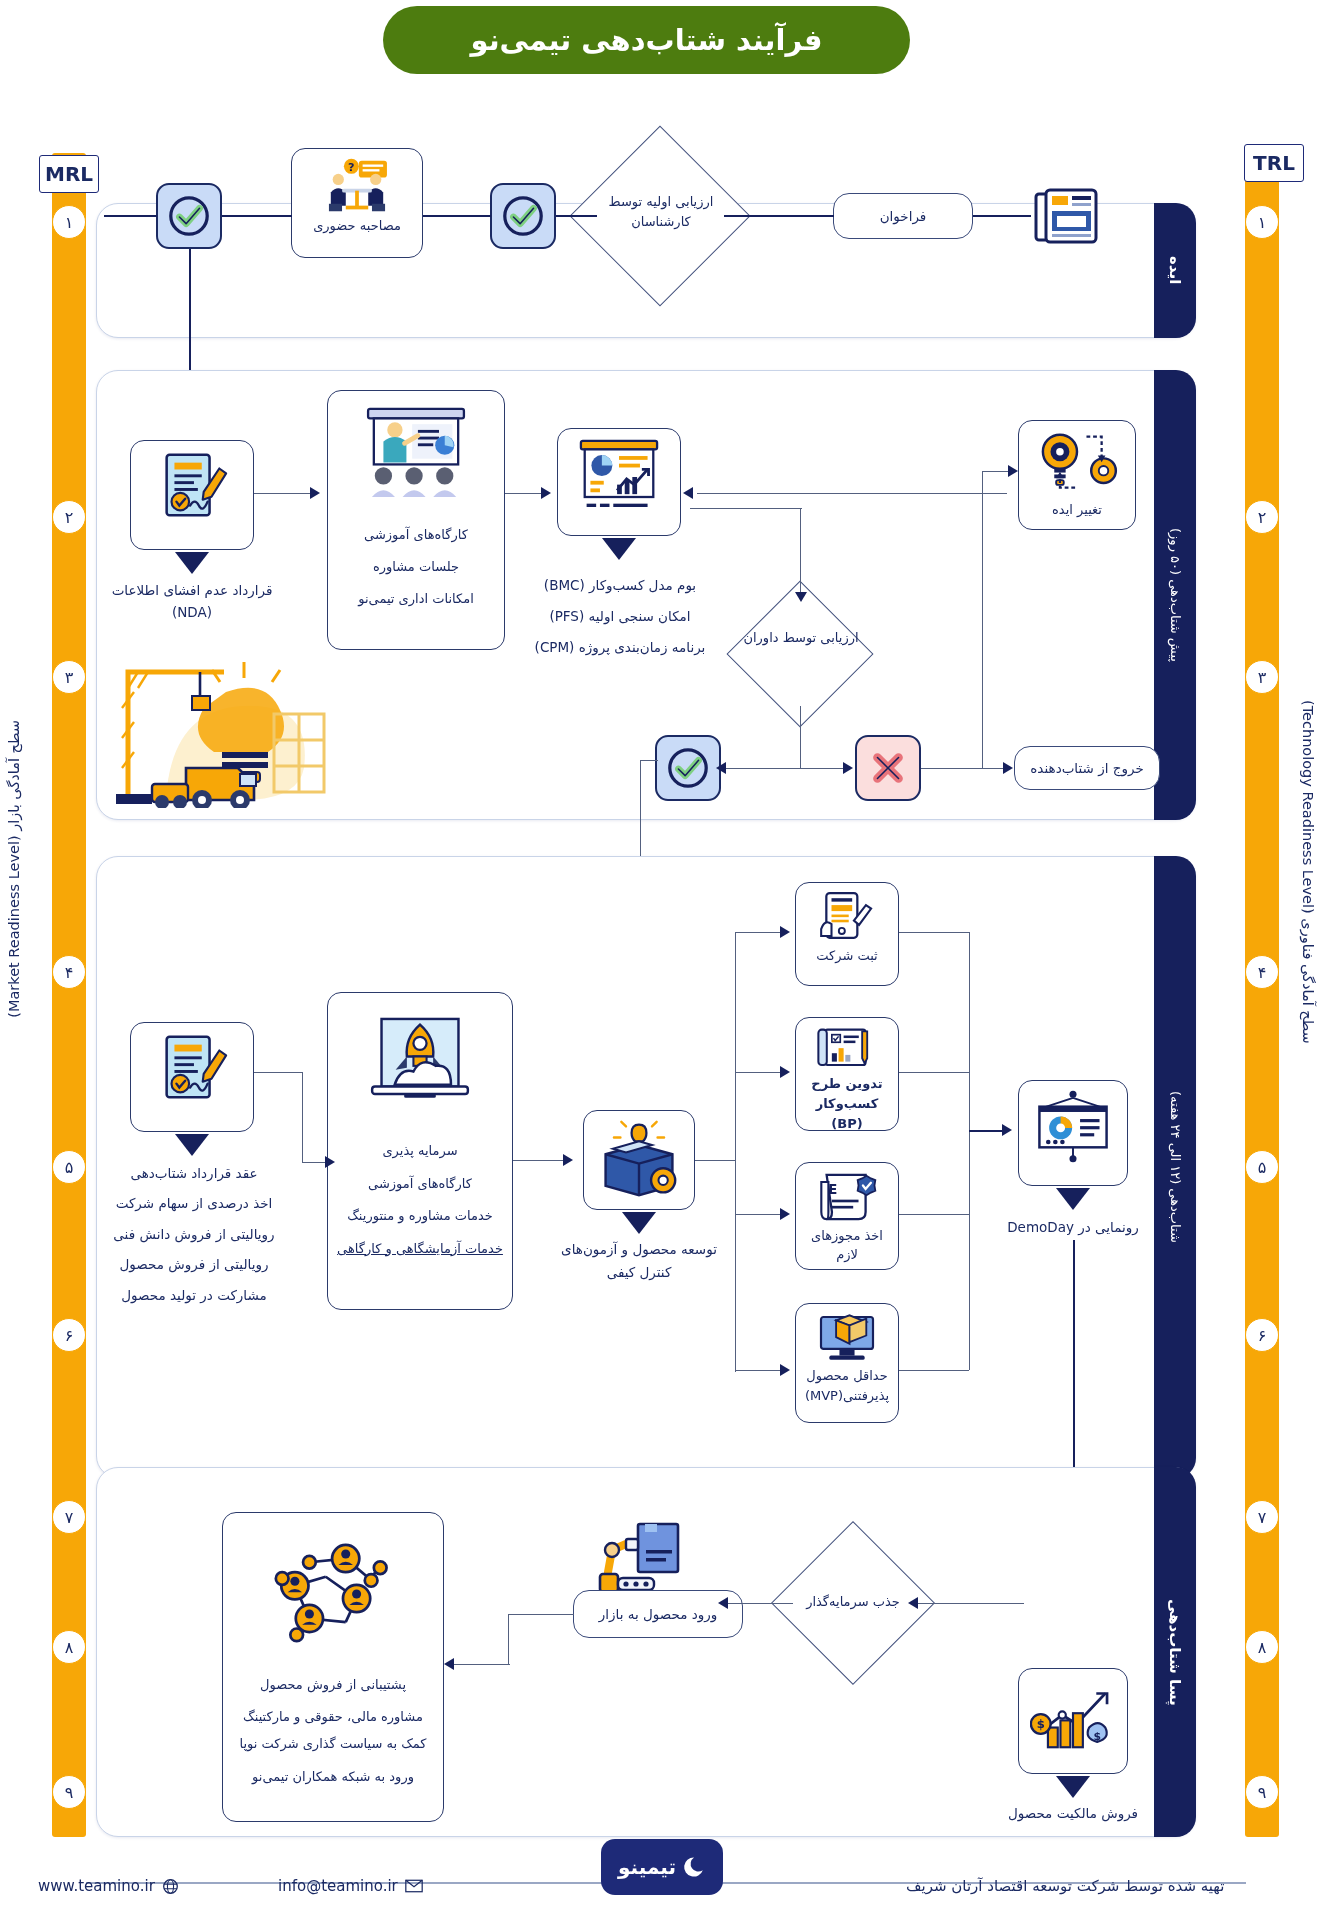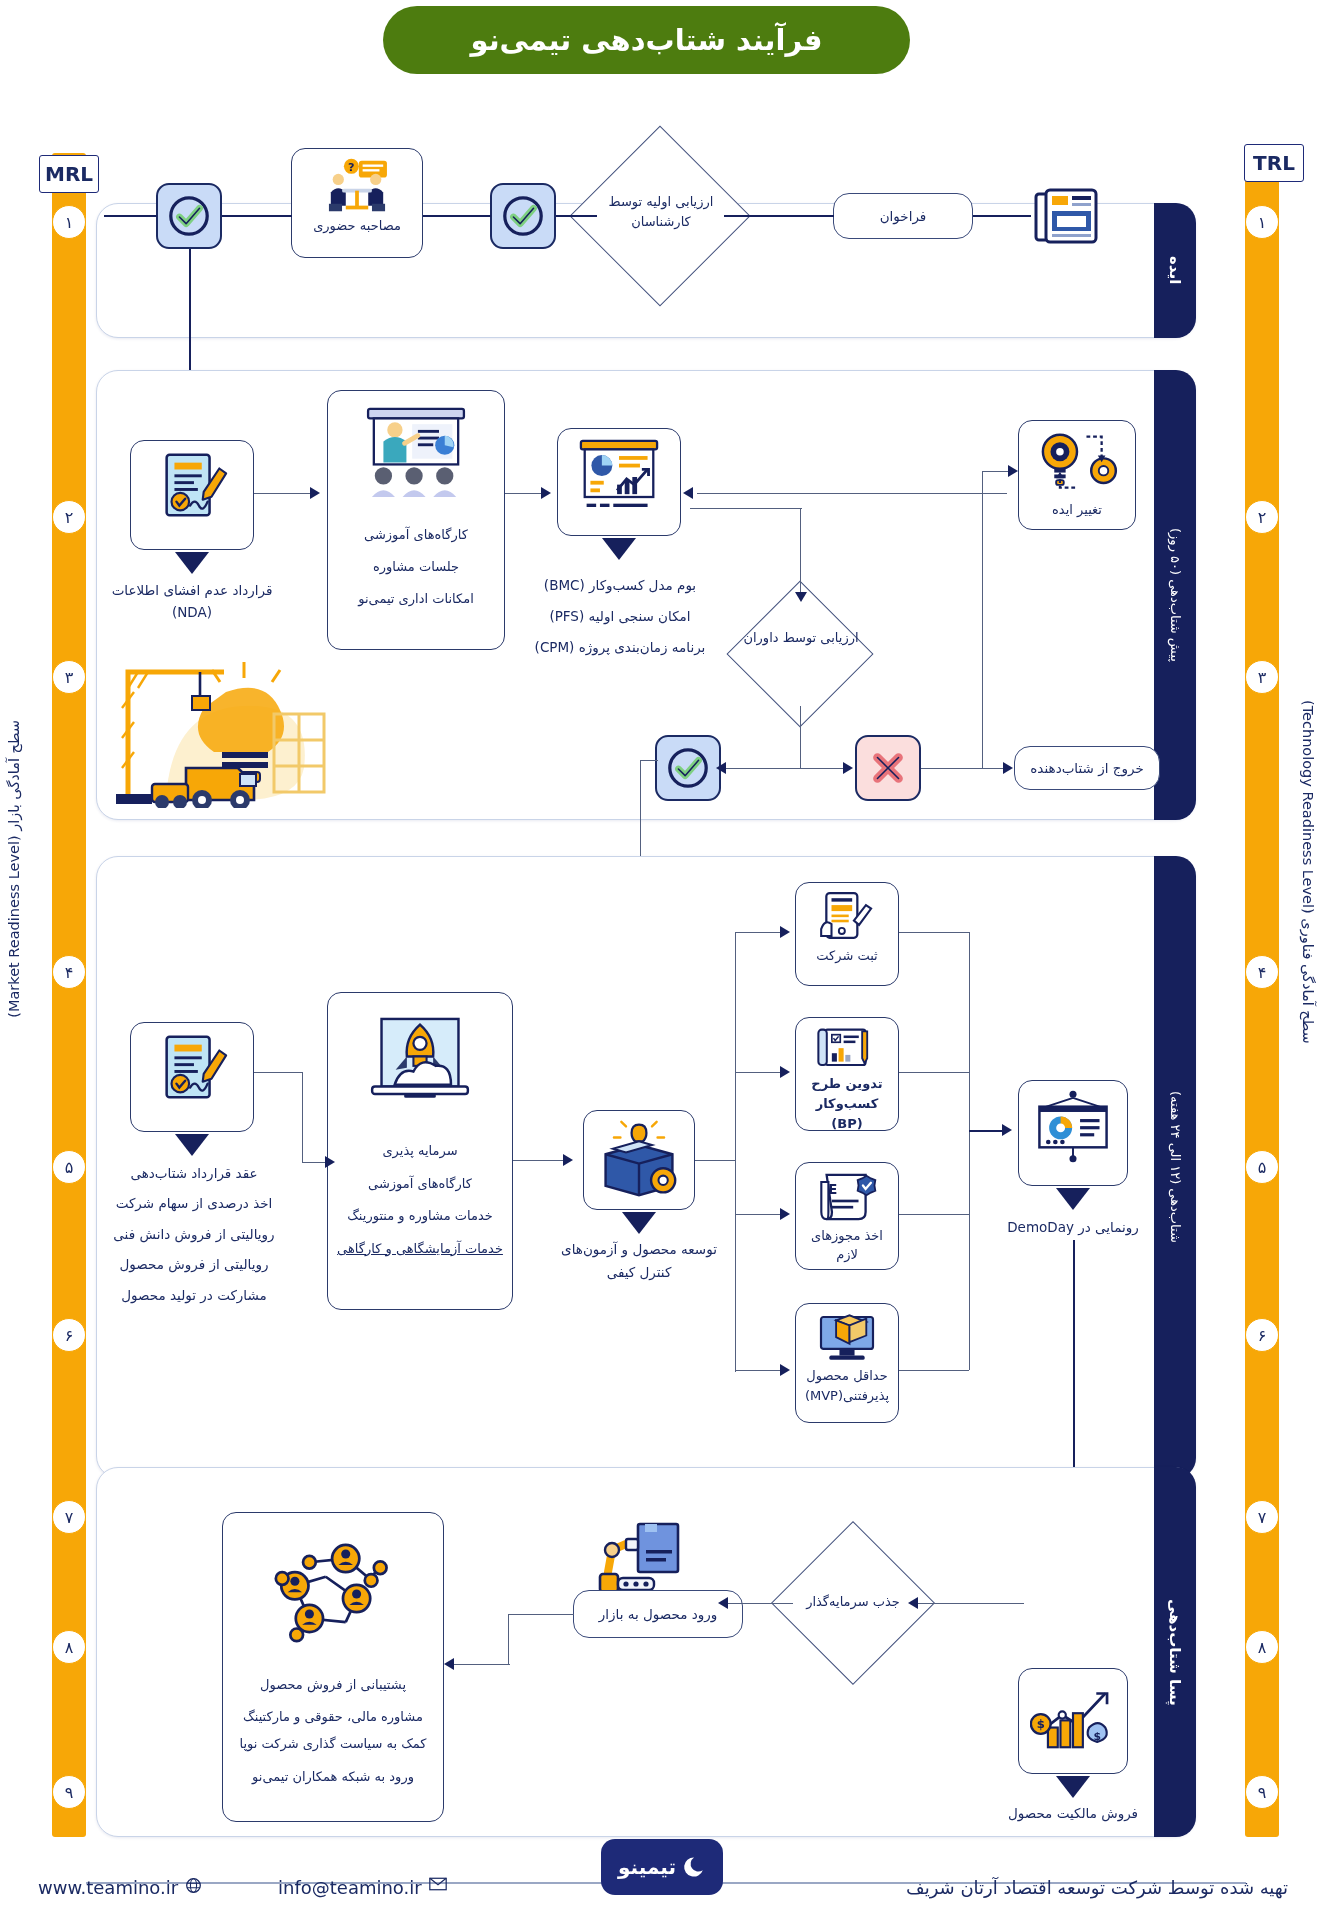--- a/index.html
+++ b/index.html
@@ -102,22 +102,22 @@
     border-left:17px solid transparent; border-right:17px solid transparent;
     border-top:22px solid #16205c; }
   
   #footer-line{ position:absolute; left:86px; top:1882px; width:1160px; height:1.5px; background:#9aa7c4; }
   #logo-pill{
     position:absolute; left:601px; top:1839px; width:122px; height:56px;
     background:#1e2a78; border-radius:14px; display:flex; align-items:center;
     justify-content:center; gap:6px;
   }
   #logo-pill .lg{ color:#fff; font-size:20px; font-weight:bold; }
-  .footer-item{ position:absolute; font-size:18px; color:#1b2a63;
-    display:flex; align-items:flex-start; gap:7px; }
+  .footer-item{ position:absolute; font-size:15px; color:#1b2a63;
+    display:flex; align-items:center; gap:7px; }
   svg{ display:block; }
 </style>
 </head>
 <body>
 
 <div id="title-bar">
   <span class="t">فرآیند شتاب‌دهی تیمی‌نو</span>
 </div>
 
 <div id="axis-left" class="axis-caption">سطح آمادگی بازار (Market Readiness Level)</div>

